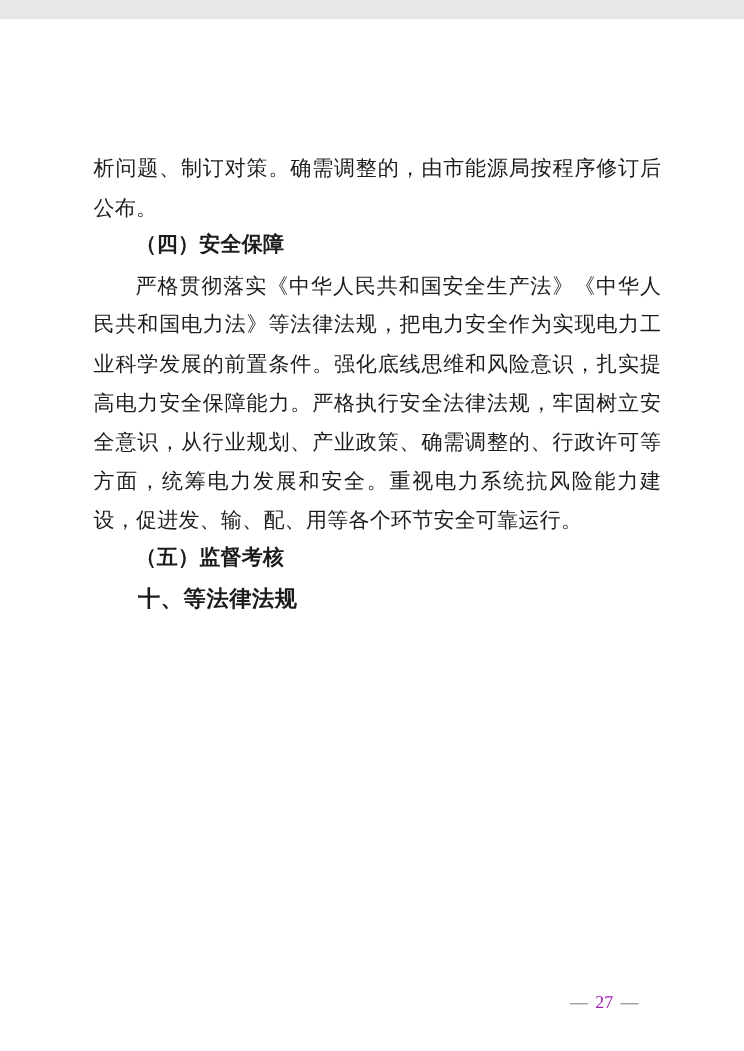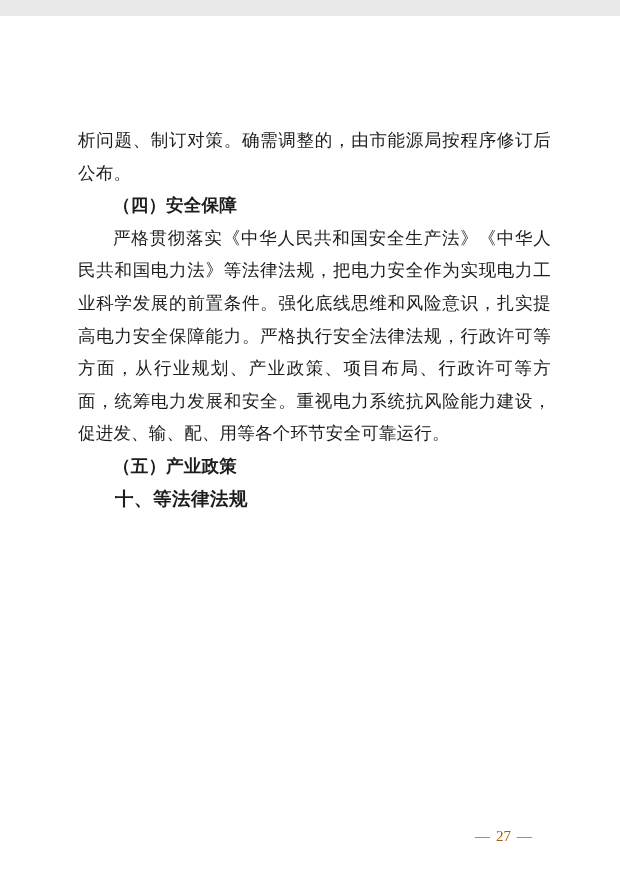--- a/index.html
+++ b/index.html
@@ -34,21 +34,21 @@
   .para-continuation {
     text-indent: 0;
   }
   .body-para {
     text-indent: 2em;
   }
   .sub-heading {
     text-indent: 2em;
     font-weight: bold;
     
-    font-family: Liberation Sans, sans-serif;
+    font-family: Liberation Mono, monospace;
   }
   .chapter-heading {
     text-indent: 2em;
     font-weight: bold;
     font-size: 18.5px;
     
     font-family: "Liberation Sans", "DejaVu Sans", sans-serif;
     letter-spacing: 0.5px;
   }
   .footer {
@@ -60,37 +60,37 @@
     color: #2a2a2a;
     font-family: "Liberation Serif", "DejaVu Serif", serif;
     white-space: nowrap;
   }
   .footer .dash {
     color: #6e6e6e;
     padding: 0 6px;
     letter-spacing: 0;
   }
   .footer .num {
-    color: #a16207;
+    color: #a21caf;
   }
 </style>
 </head>
 <body>
 
 <div class="page">
 
   <div class="content">
 
     <p class="para-continuation">析问题、制订对策。确需调整的，由市能源局按程序修订后公布。</p>
 
     <p class="sub-heading">（四）安全保障</p>
 
-    <p class="body-para">严格贯彻落实《中华人民共和国安全生产法》《中华人民共和国电力法》等法律法规，把电力安全作为实现电力工业科学发展的前置条件。强化底线思维和风险意识，扎实提高电力安全保障能力。严格执行安全法律法规，行政许可等方面，从行业规划、产业政策、项目布局、行政许可等方面，统筹电力发展和安全。重视电力系统抗风险能力建设，促进发、输、配、用等各个环节安全可靠运行。</p>
+    <p class="body-para">严格贯彻落实《中华人民共和国安全生产法》《中华人民共和国电力法》等法律法规，把电力安全作为实现电力工业科学发展的前置条件。强化底线思维和风险意识，扎实提高电力安全保障能力。严格执行安全法律法规，牢固树立安全意识，从行业规划、产业政策、确需调整的、行政许可等方面，统筹电力发展和安全。重视电力系统抗风险能力建设，促进发、输、配、用等各个环节安全可靠运行。</p>
 
-    <p class="sub-heading">（五）产业政策</p>
+    <p class="sub-heading">（五）监督考核</p>
 
 
     <p class="chapter-heading">十、等法律法规</p>
 
   </div>
 
   <div class="footer">
     <span class="dash">—</span><span class="num">27</span><span class="dash">—</span>
   </div>
 

